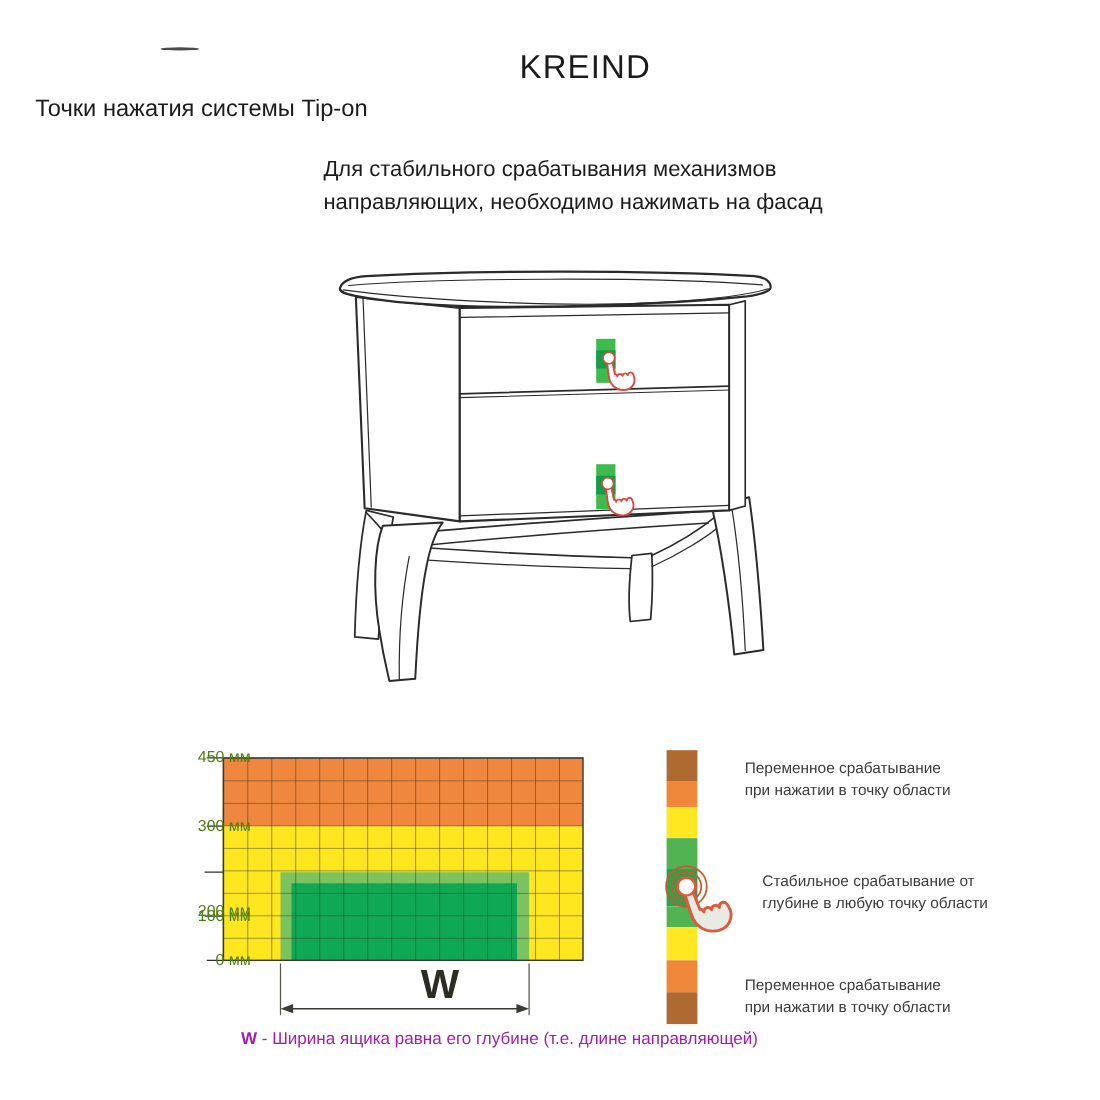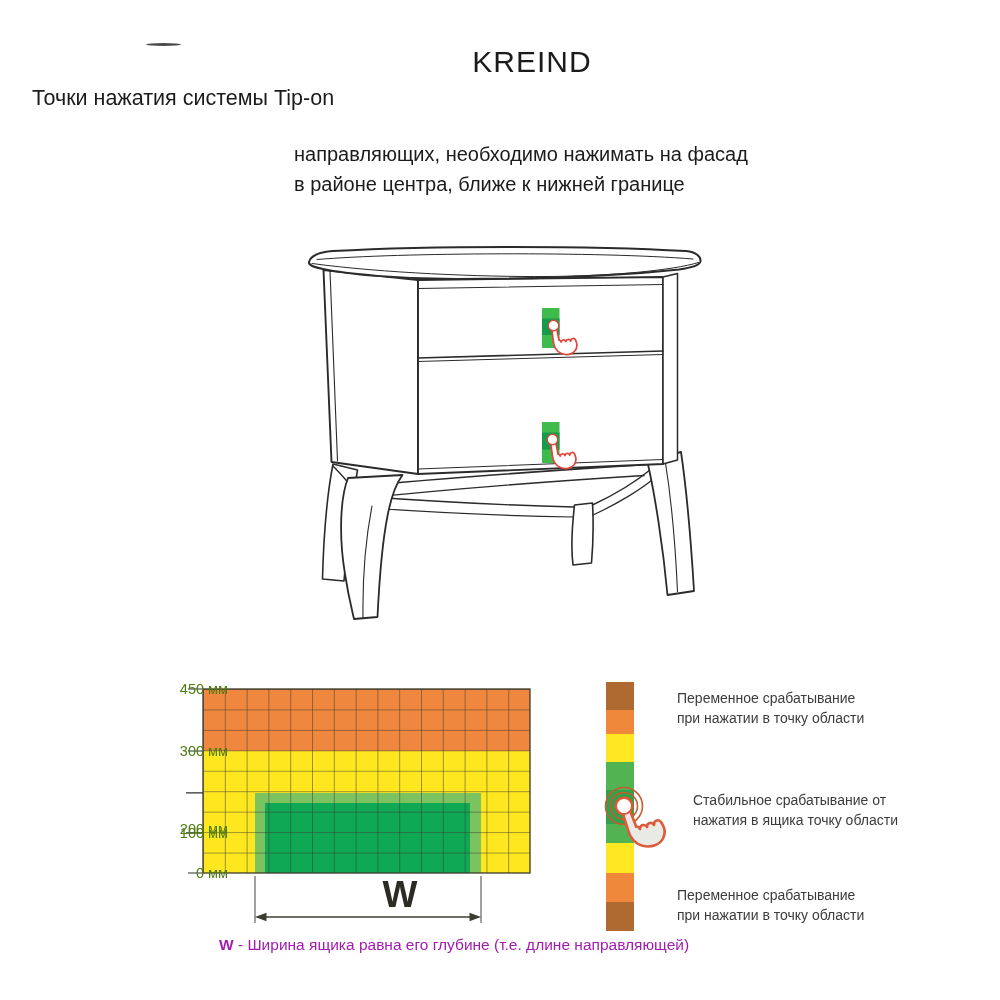--- a/index.html
+++ b/index.html
@@ -23,22 +23,22 @@
 <body>
 
 <div class="page">
 
   <div class="abs stray-dot"></div>
 
   <div class="abs brand">KREIND</div>
   <div class="abs subtitle">Точки нажатия системы Tip-on</div>
 
   <div class="abs desc">
+    <div>Для стабильного срабатывания механизмов</div>
     <div>направляющих, необходимо нажимать на фасад</div>
-    <div>в районе центра, ближе к нижней границе</div>
   </div>
 
   <svg class="art" viewBox="0 0 1000 1000" aria-hidden="true">
     <defs>
       <g id="tapHand">
         <path d="M-2.6,4.5 C-3.1,9 -3.4,13 -3.6,16.2 C-4.3,22 -2.6,27 1.6,30.2
                  C6.6,33.8 13,34.2 16.8,30.6 C19.4,28.2 20.4,24.6 19.8,21.4 L19.4,19.6
                  C18.8,17.2 15.6,16.9 14.6,19.2 L14.3,19.9 C13.8,17.2 10.6,16.7 9.5,18.9 L9.3,19.4
                  C8.8,16.7 5.6,16.2 4.5,18.4 L4.3,18.9 C3.9,16.6 3,16.3 2.5,16.4 L2.6,4.5
                  C1,2.8 -1.2,2.8 -2.6,4.5 Z" fill="var(--hand-fill,#ffffff)" stroke="currentColor" stroke-width="1.8" stroke-linejoin="round"></path>
@@ -144,20 +144,20 @@
   <div class="abs w-label">W</div>
 
   <div class="abs caption"><span class="w">W</span><span> - Ширина ящика равна его глубине (т.е. длине направляющей)</span></div>
 
   <div class="abs legend-text" style="left:645px;top:689px">
     <div>Переменное срабатывание</div>
     <div>при нажатии в точку области</div>
   </div>
   <div class="abs legend-text" style="left:661px;top:791px">
     <div>Стабильное срабатывание от</div>
-    <div>нажатия в ящика точку области</div>
+    <div>глубине в любую точку области</div>
   </div>
   <div class="abs legend-text" style="left:645px;top:886px">
     <div>Переменное срабатывание</div>
     <div>при нажатии в точку области</div>
   </div>
 
 </div>
 
 </body></html>

